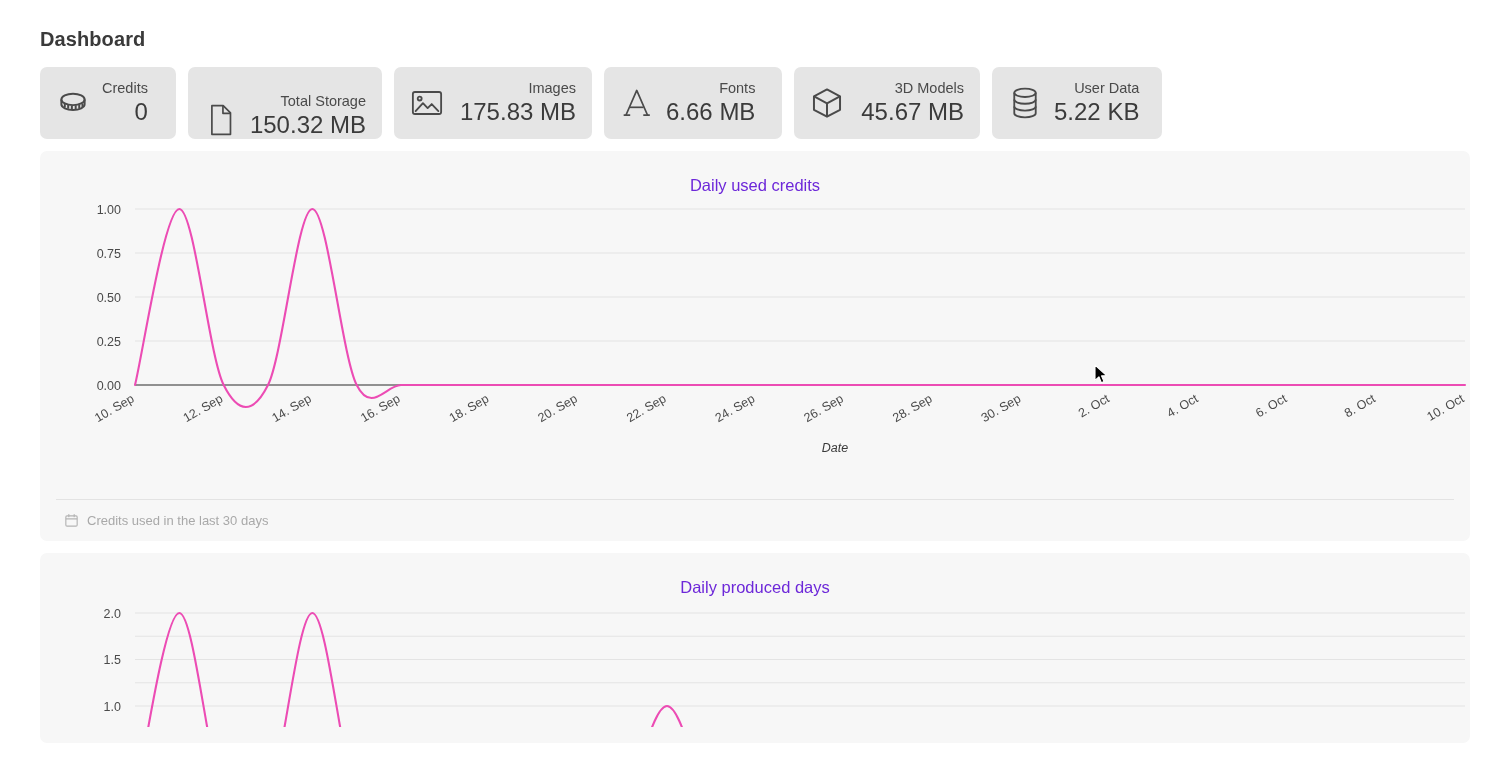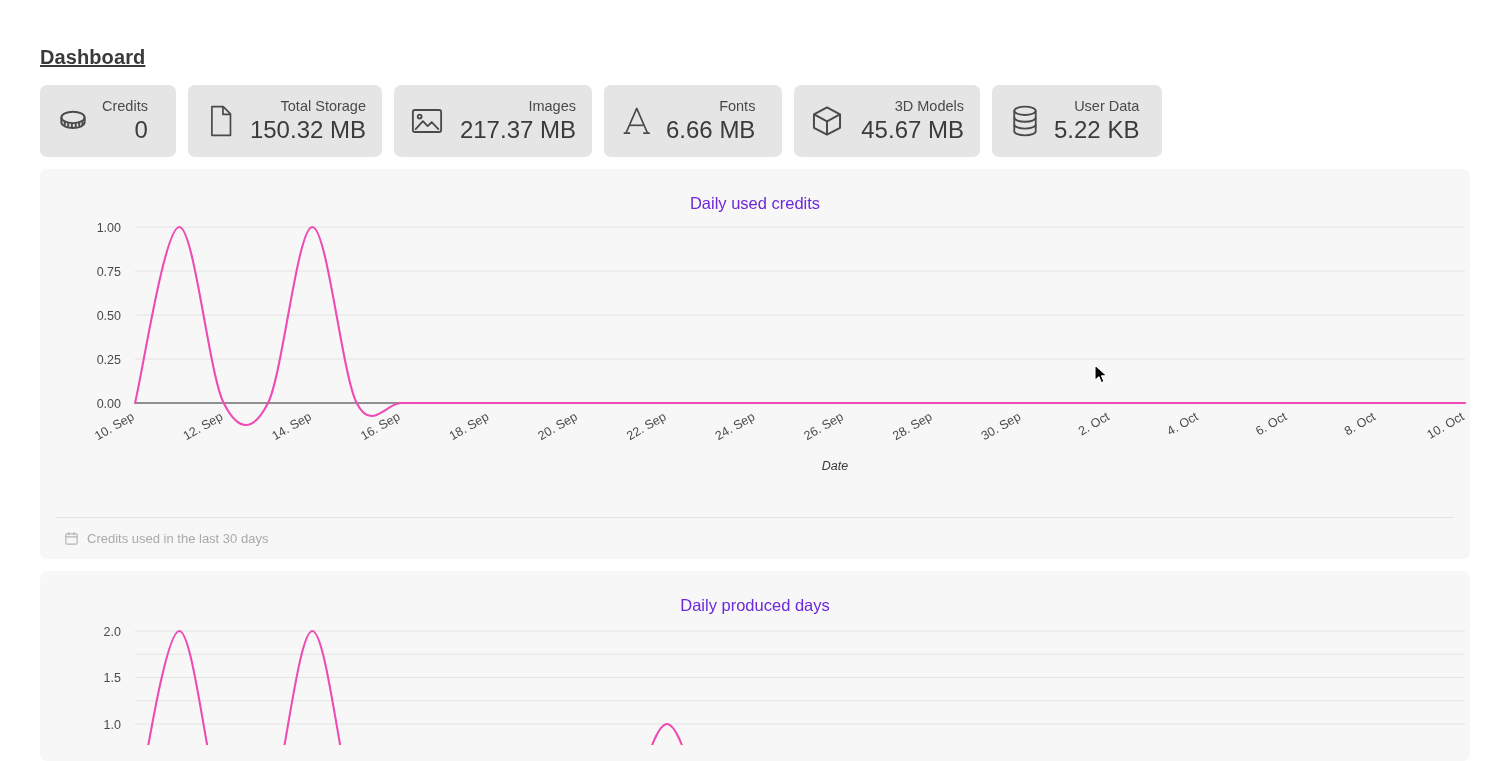--- a/index.html
+++ b/index.html
@@ -19,24 +19,23 @@
     position: relative;
     padding: 0 40px;
   }
 
   
   .page-title {
     font-size: 20px;
     font-weight: bold;
     color: #3a3a3a;
     letter-spacing: .1px;
-    padding-top: 44px;
+    padding-top: 26px;
     padding-bottom: 0;
     line-height: 26px;
-    text-decoration: underline;
   }
 
   
   .stats-row {
     display: flex;
     gap: 12px;
     margin-top: 15px;
     align-items: stretch;
   }
 
@@ -78,21 +77,21 @@
   .stat-value {
     font-size: 24px;
     color: #3b3b3b;
     line-height: 28px;
     white-space: nowrap;
     margin-top: 1px;
   }
 
   
   .card-credits  { width: 136px; }
-  .card-storage  { width: 194px; }
+  .card-storage  { width: 194px; align-items: flex-end; }
   .card-images   { width: 198px; gap: 37px; }
   .card-fonts    { width: 178px; }
   .card-snippets { width: 186px; }
   .card-models   { width: 186px; justify-content: space-between; }
   .card-userdata { width: 170px; }
 
   
   .chart-panel {
     background: #f7f7f7;
     border-radius: 7px;
@@ -212,21 +211,21 @@
     <div class="stat-card card-images">
       <span class="stat-icon">
         <svg width="34" height="30" viewBox="0 0 26 22" fill="none" stroke="currentColor" stroke-width="1.4">
           <rect x="2.2" y="2.6" width="21.6" height="16.8" rx="1.6"></rect>
           <circle cx="7.4" cy="7.6" r="1.5"></circle>
           <path d="M4.3 17.2l5.6-6.1 3.6 3.8 3.1-3.1 5.1 5.4" stroke-linejoin="round" stroke-linecap="round"></path>
         </svg>
       </span>
       <span class="stat-text">
         <span class="stat-label">Images</span>
-        <span class="stat-value">217.37 MB</span>
+        <span class="stat-value">175.83 MB</span>
       </span>
     </div>
 
     <div class="stat-card card-fonts">
       <span class="stat-icon">
         <svg width="32" height="34" viewBox="0 0 24 26" fill="none" stroke="currentColor" stroke-width="1.3">
           <path d="M3.6 22.2L11.8 3.4l8.2 18.8" stroke-linejoin="round" stroke-linecap="round"></path>
           <path d="M6.6 16.3h10.4"></path>
           <path d="M1.8 22.3h5.0M16.8 22.3h5.0"></path>
         </svg>

